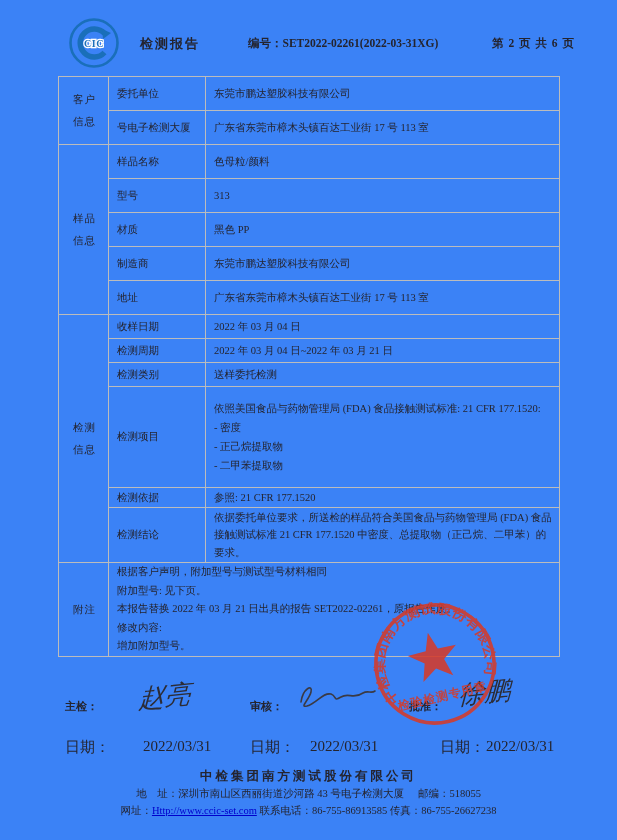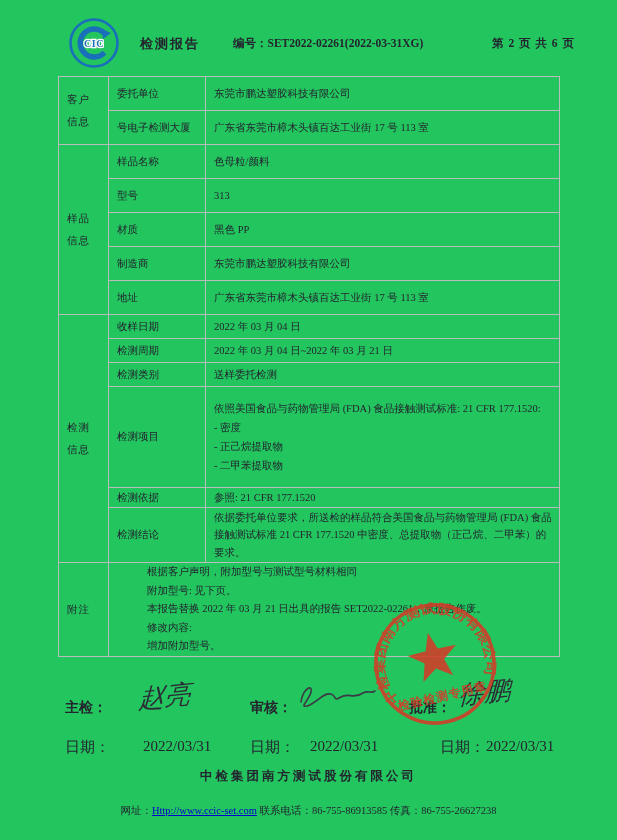--- a/index.html
+++ b/index.html
@@ -1,50 +1,50 @@
 <!DOCTYPE html>
 <html><head>
 <meta charset="utf-8">
 <style>
   html,body{margin:0;padding:0;background:#ffffff;}
   .page{
-    position:relative; width:617px; height:840px; background:#22c55e;
+    position:relative; width:617px; height:840px; background:#3b82f6;
     font-family:"Liberation Serif","DejaVu Serif",serif;
     color:#24242f; overflow:hidden;
   }
   .abs{position:absolute;}
 
   
   .hdr-title{left:140px; top:35px; font-size:13px; font-weight:bold; letter-spacing:2px;}
-  .hdr-no{left:233px; top:36px; font-size:11.5px; font-weight:bold;}
+  .hdr-no{left:248px; top:36px; font-size:11.5px; font-weight:bold;}
   .hdr-page{left:492px; top:36px; font-size:11.5px; font-weight:bold; letter-spacing:1px;}
 
   
   table.rpt{
     position:absolute; left:58px; top:76px; width:501px;
     border-collapse:collapse; table-layout:fixed;
   }
   table.rpt td{
     border:1.6px solid #bcbcbc; font-size:10.5px;
     padding:0 6px 0 8px; vertical-align:middle; color:#24242f;
   }
-  td.sec{ text-align:left; padding:0; letter-spacing:1px;}
+  td.sec{ text-align:center; padding:0; letter-spacing:1px;}
   td.sec div{line-height:22px;}
   tr.r33 td{height:33px;}
   tr.r23 td{height:23px;margin-top:16px;}
   tr.r19 td{height:19px;}
   tr.r100 td{height:100px; vertical-align:middle;}
   tr.r54 td{height:54px;}
   tr.r93 td{height:93px; vertical-align:middle;}
   .ml div{line-height:19px;}
   .concl{line-height:17.5px;margin-top:48px;}
-  .notes div{line-height:18.6px;margin-left:30px;}
-
-  
-  .sig-label{font-size:14px; font-weight:bold; color:#24242f;}
+  .notes div{line-height:18.6px;}
+
+  
+  .sig-label{font-size:11px; font-weight:bold; color:#24242f;}
   .sig-date{font-size:15px; color:#24242f;}
   .handwrite{
     font-size:26px; color:#2c2c36; font-style:italic;
     transform:rotate(-6deg) skewX(-8deg); transform-origin:left bottom;
     font-family:"DejaVu Serif","Liberation Serif",serif;
   }
 
   
   .ft-company{left:0; top:768px; width:617px; text-align:center;
     font-size:12.5px; font-weight:bold; letter-spacing:3px;}
@@ -196,16 +196,17 @@
       <text font-size="13" fill="#d63a28" font-weight="bold">
         <textPath href="#sealArc" startOffset="2" textLength="212" lengthAdjust="spacingAndGlyphs">中检集团南方测试股份有限公司</textPath>
       </text>
       <polygon points="75,40 81.2,57.5 99.7,58 85,69.2 90.3,87 75,76.5 59.7,87 65,69.2 50.3,58 68.8,57.5" fill="#d63a28"></polygon>
       <text x="75" y="109" text-anchor="middle" font-size="12" font-weight="bold" fill="#d63a28" style="letter-spacing:1px">检验检测专用章</text>
     </g>
   </svg>
 
   <div class="abs ft-company">中检集团南方测试股份有限公司</div>
 
+  <div class="abs ft-line1"><span>地　址：</span><span>深圳市南山区西丽街道沙河路 43 号电子检测大厦</span><span class="gap"></span><span>邮编：</span><span>518055</span></div>
 
   <div class="abs ft-line2"><span>网址：</span><a class="ft-link" href="#">Http://www.ccic-set.com</a>&nbsp;<span>联系电话：</span><span>86-755-86913585</span>&nbsp;<span>传真：</span><span>86-755-26627238</span></div>
 
 </div>
 
 </body></html>

